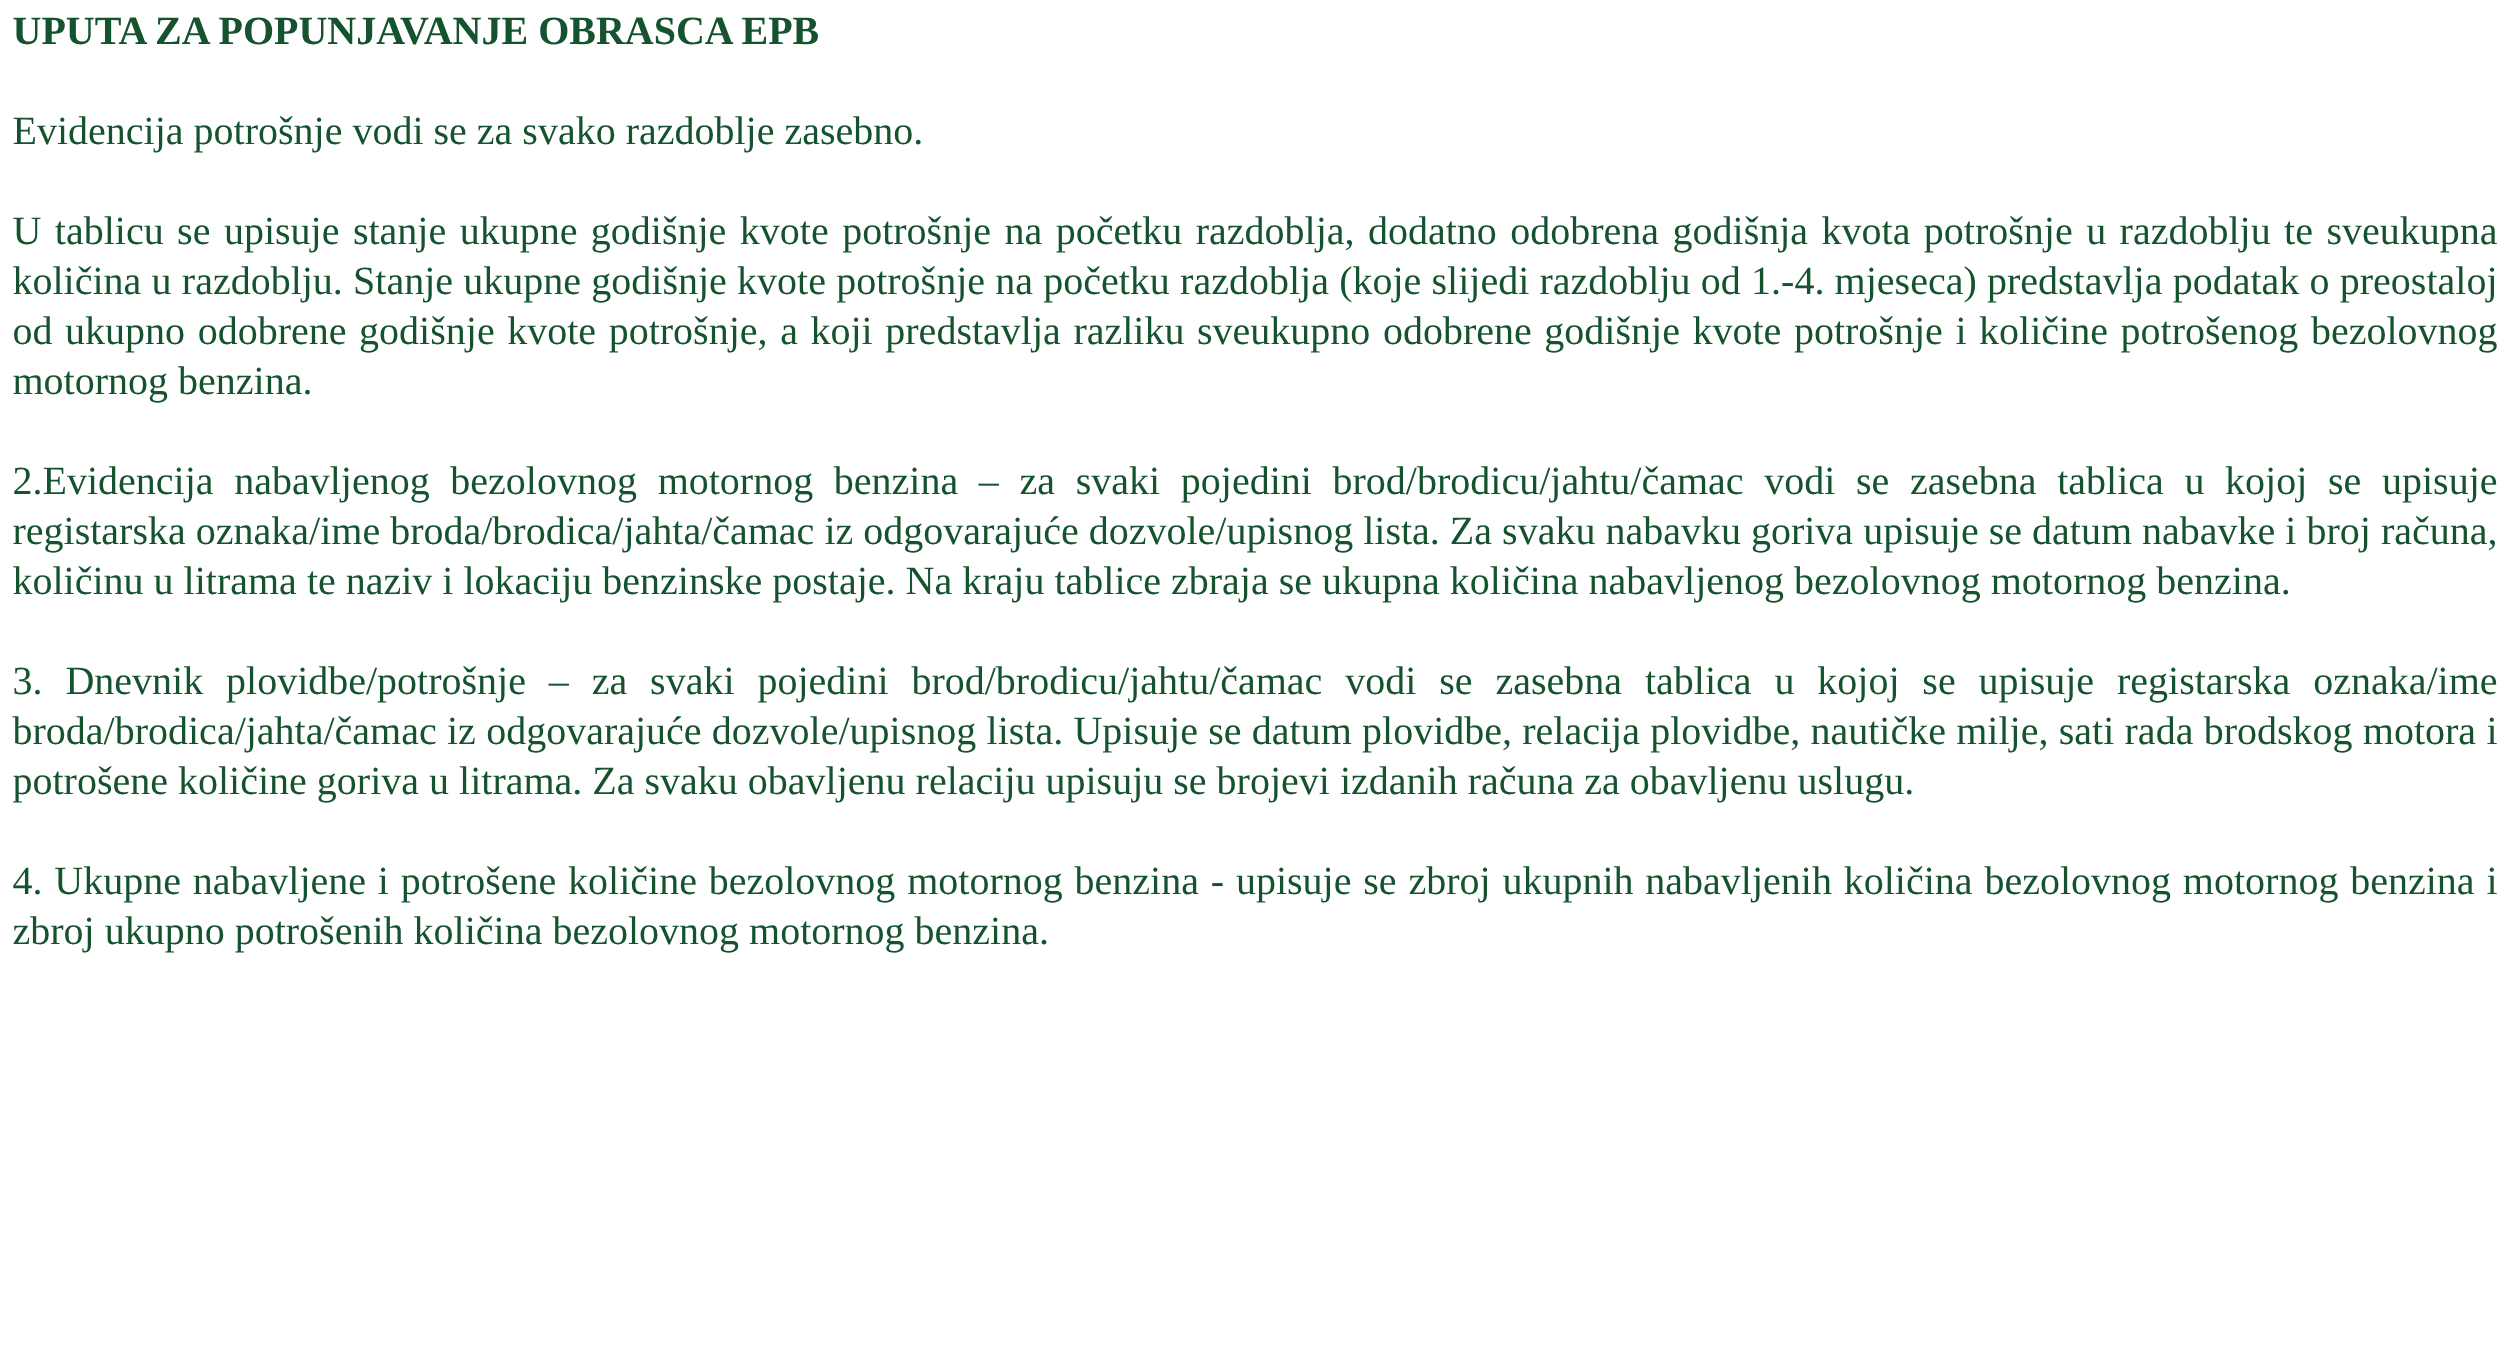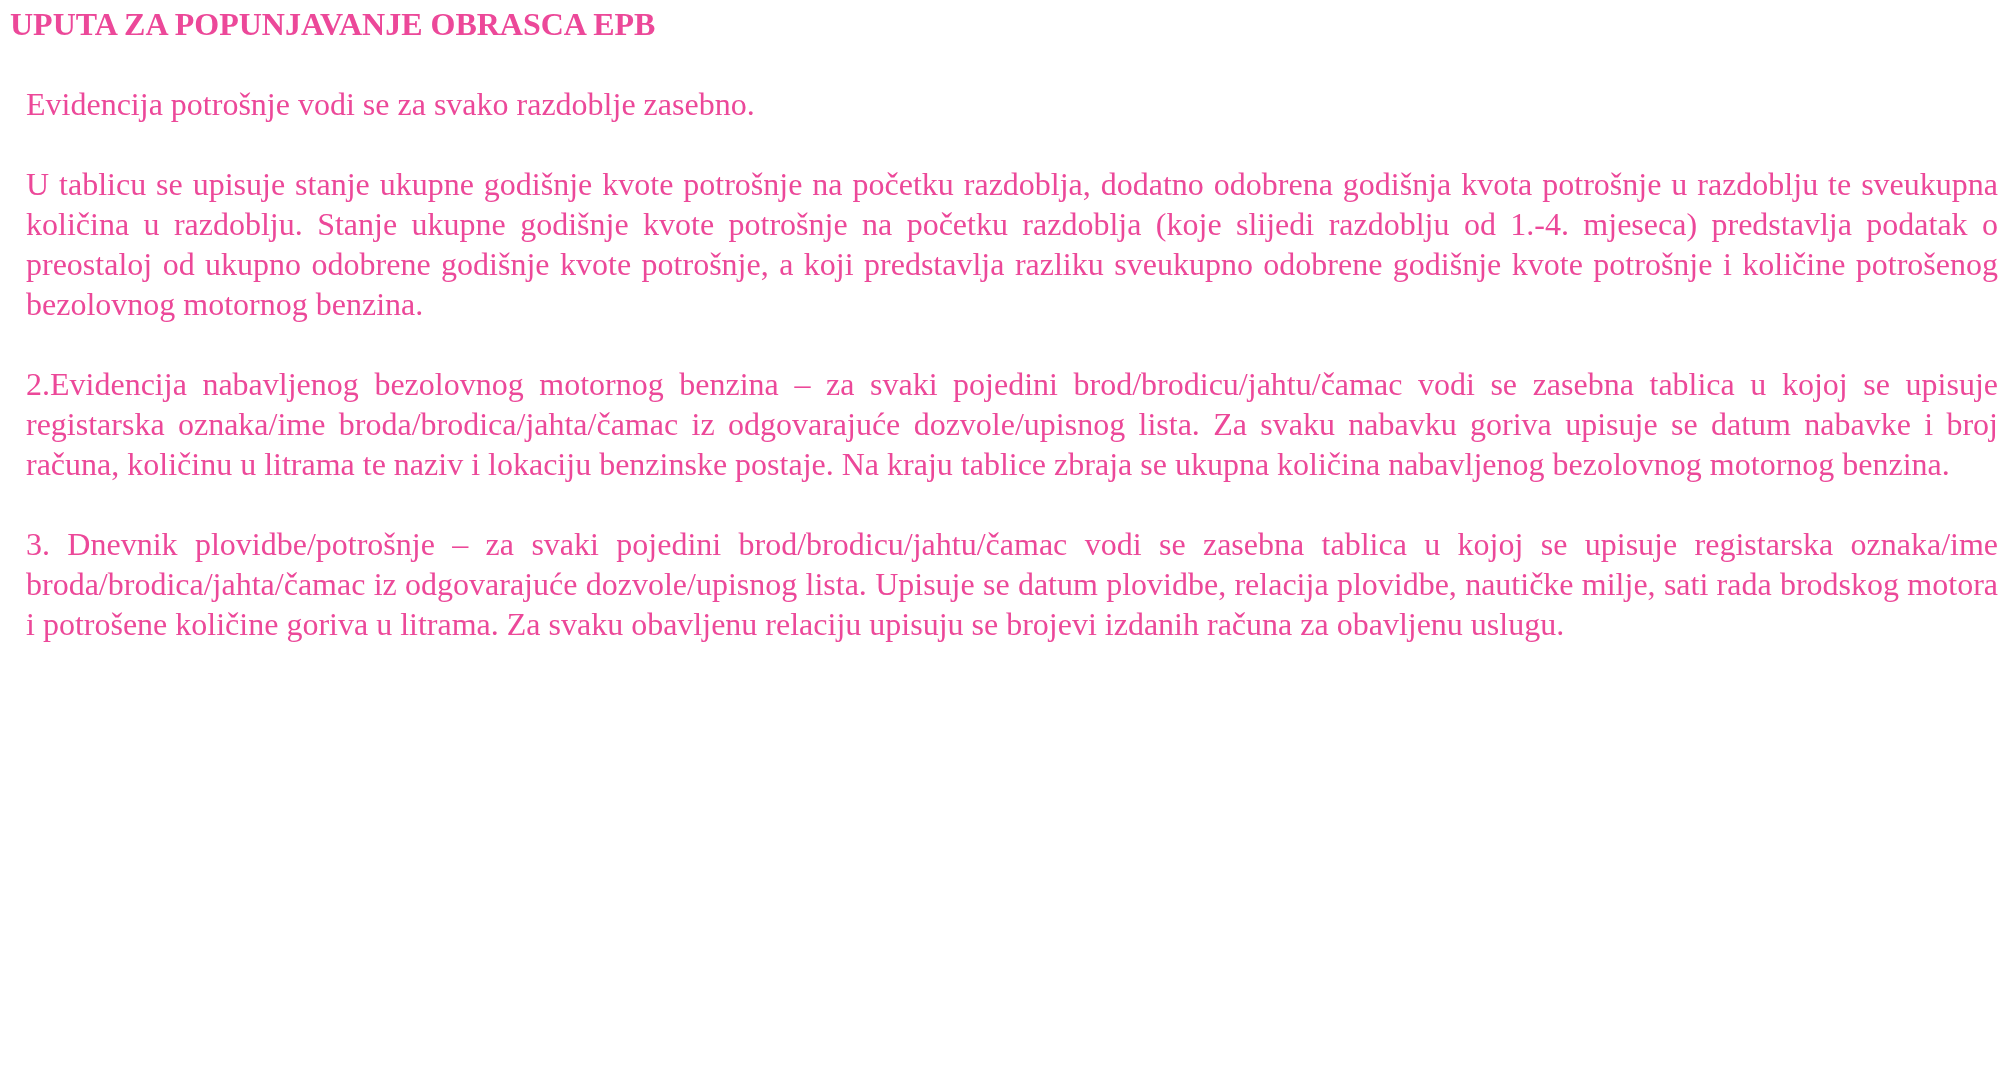--- a/index.html
+++ b/index.html
@@ -14,32 +14,32 @@
     overflow: hidden;
   }
   .page {
     box-sizing: border-box;
     width: 2014px;
     height: 969px;
     padding: 4px 16px 0 10px;
     font-family: "Liberation Serif", serif;
     font-size: 32px;
     line-height: 40px;
-    color: #ec4899;
+    color: #14532d;
     background: #ffffff;
   }
   .doc-title {
     font-size: 32px;
     line-height: 40px;
     font-weight: bold;
     margin: 0 0 40px 0;
     letter-spacing: 0;
   }
   .para {
-    margin: 0 0 40px 16px;
+    margin: 0 0 40px 0;
   }
   .para.justify {
     text-align: justify;
     text-justify: inter-word;
   }
 </style>
 </head>
 <body>
 
 <div class="page">
@@ -47,16 +47,17 @@
 
   <p class="para">Evidencija potrošnje vodi se za svako razdoblje zasebno.</p>
 
 
   <p class="para justify">U tablicu se upisuje stanje ukupne godišnje kvote potrošnje na početku razdoblja, dodatno odobrena godišnja kvota potrošnje u razdoblju te sveukupna količina u razdoblju. Stanje ukupne godišnje kvote potrošnje na početku razdoblja (koje slijedi razdoblju od 1.-4. mjeseca) predstavlja podatak o preostaloj od ukupno odobrene godišnje kvote potrošnje, a koji predstavlja razliku sveukupno odobrene godišnje kvote potrošnje i količine potrošenog bezolovnog motornog benzina.</p>
 
   <p class="para justify">2.Evidencija nabavljenog bezolovnog motornog benzina – za svaki pojedini brod/brodicu/jahtu/čamac vodi se zasebna tablica u kojoj se upisuje registarska oznaka/ime broda/brodica/jahta/čamac iz odgovarajuće dozvole/upisnog lista. Za svaku nabavku goriva upisuje se datum nabavke i broj računa, količinu u litrama te naziv i lokaciju benzinske postaje. Na kraju tablice zbraja se ukupna količina nabavljenog bezolovnog motornog benzina.</p>
 
   <p class="para justify">3. Dnevnik plovidbe/potrošnje – za svaki pojedini brod/brodicu/jahtu/čamac vodi se zasebna tablica u kojoj se upisuje registarska oznaka/ime broda/brodica/jahta/čamac iz odgovarajuće dozvole/upisnog lista. Upisuje se datum plovidbe, relacija plovidbe, nautičke milje, sati rada brodskog motora i potrošene količine goriva u litrama. Za svaku obavljenu relaciju upisuju se brojevi izdanih računa za obavljenu uslugu.</p>
 
+  <p class="para justify">4. Ukupne nabavljene i potrošene količine bezolovnog motornog benzina - upisuje se zbroj ukupnih nabavljenih količina bezolovnog motornog benzina i zbroj ukupno potrošenih količina bezolovnog motornog benzina.</p>
 
 
 
 </div>
 
 </body></html>

